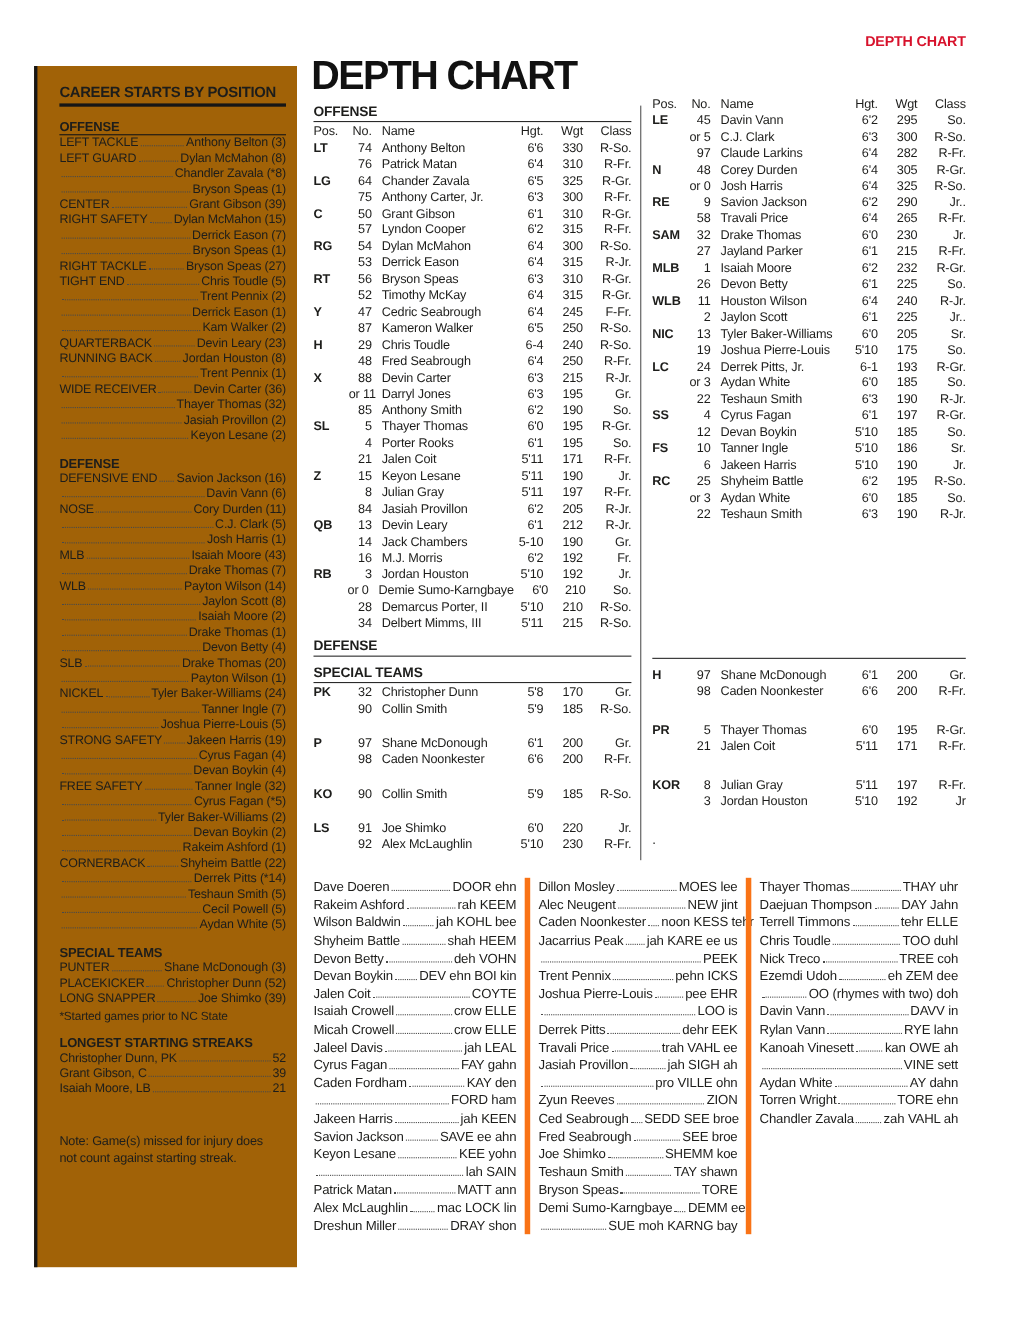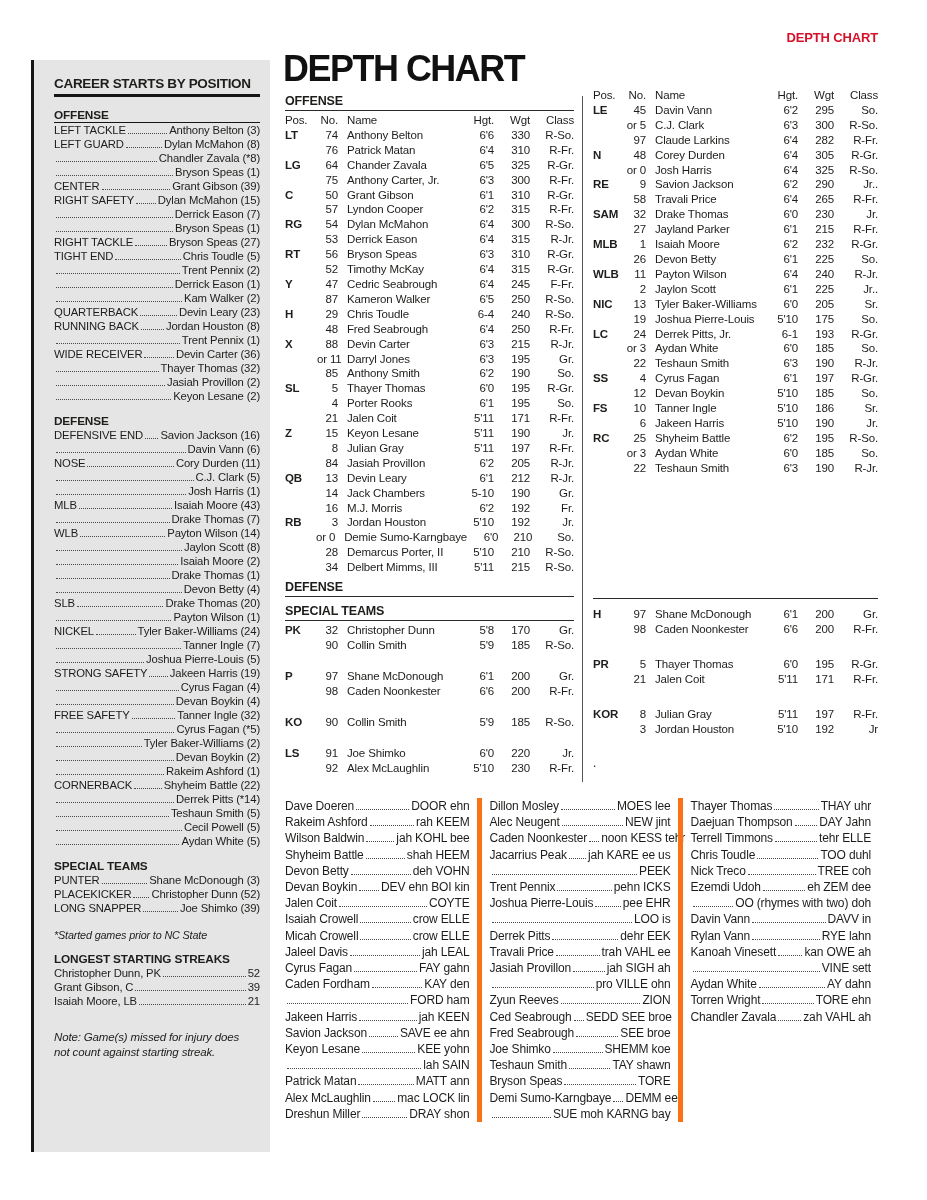--- a/index.html
+++ b/index.html
@@ -21,36 +21,36 @@
   .main-title {
     position: absolute; left: 283px; top: 48px;
     font-size: 37px; font-weight: bold; letter-spacing: -1.5px;
     transform: scaleX(0.97); transform-origin: left;
     color: #111;
   }
 
   
   .sidebar {
     position: absolute; left: 31px; top: 60px; width: 239px; height: 1092px;
-    background: #e5e5e5; border-left: 3px solid #161616;
+    background: #a16207; border-left: 3px solid #161616;
     padding: 16px 10px 0 20px;
   }
   .sb-title {
     font-size: 13.5px; font-weight: bold; letter-spacing: -0.3px;
     border-bottom: 3px solid #161616; padding-bottom: 3px;
   }
   .sb-section { margin-top: 11px; }
   .sb-head { font-size: 11.8px; font-weight: bold; }
   .sb-head.ruled { border-bottom: 1.5px solid #161616; }
   .lrow { display: flex; align-items: baseline; font-size: 11.3px; line-height: 14px; }
   .lrow .l { white-space: nowrap; }
   .lrow .dots { flex: 1; border-bottom: 1.3px dotted #4a4a4a; margin: 0 2px 2px 2px; min-width: 10px; }
   .lrow .v { white-space: nowrap; }
-  .sb-foot { font-size: 10.8px; font-style: italic; margin-top: 14px; }
-  .sb-note { font-size: 11.5px; font-style: italic; margin-top: 22px; line-height: 14.5px; padding-right: 4px; }
+  .sb-foot { font-size: 10.8px; margin-top: 3px; }
+  .sb-note { font-size: 11.5px; margin-top: 34px; line-height: 14.5px; padding-right: 4px; }
 
   
   .col-mid   { position: absolute; left: 285px; top: 94px;  width: 289px; }
   .col-right { position: absolute; left: 593px; top: 88px;  width: 285px; }
   .col-right-sp { position: absolute; left: 593px; top: 598px; width: 285px; }
   .sec-head {
     font-size: 12.5px; font-weight: bold;
     border-bottom: 1.2px solid #2a2a2a; padding-bottom: 2px; margin-bottom: 2px;
   }
   .sec-head.mt1 { margin-top: 5px; }
@@ -823,21 +823,21 @@
         <span class="c-pos"></span>
         <span class="c-no">26</span>
         <span class="c-name">Devon Betty</span>
         <span class="c-hgt">6'1</span>
         <span class="c-wgt">225</span>
         <span class="c-class">So.</span>
       </div>
       <div class="drow">
         <span class="c-pos">WLB</span>
         <span class="c-no">11</span>
-        <span class="c-name">Payton Wilson</span>
+        <span class="c-name">Houston Wilson</span>
         <span class="c-hgt">6'4</span>
         <span class="c-wgt">240</span>
         <span class="c-class">R-Jr.</span>
       </div>
       <div class="drow">
         <span class="c-pos"></span>
         <span class="c-no">2</span>
         <span class="c-name">Jaylon Scott</span>
         <span class="c-hgt">6'1</span>
         <span class="c-wgt">225</span>

